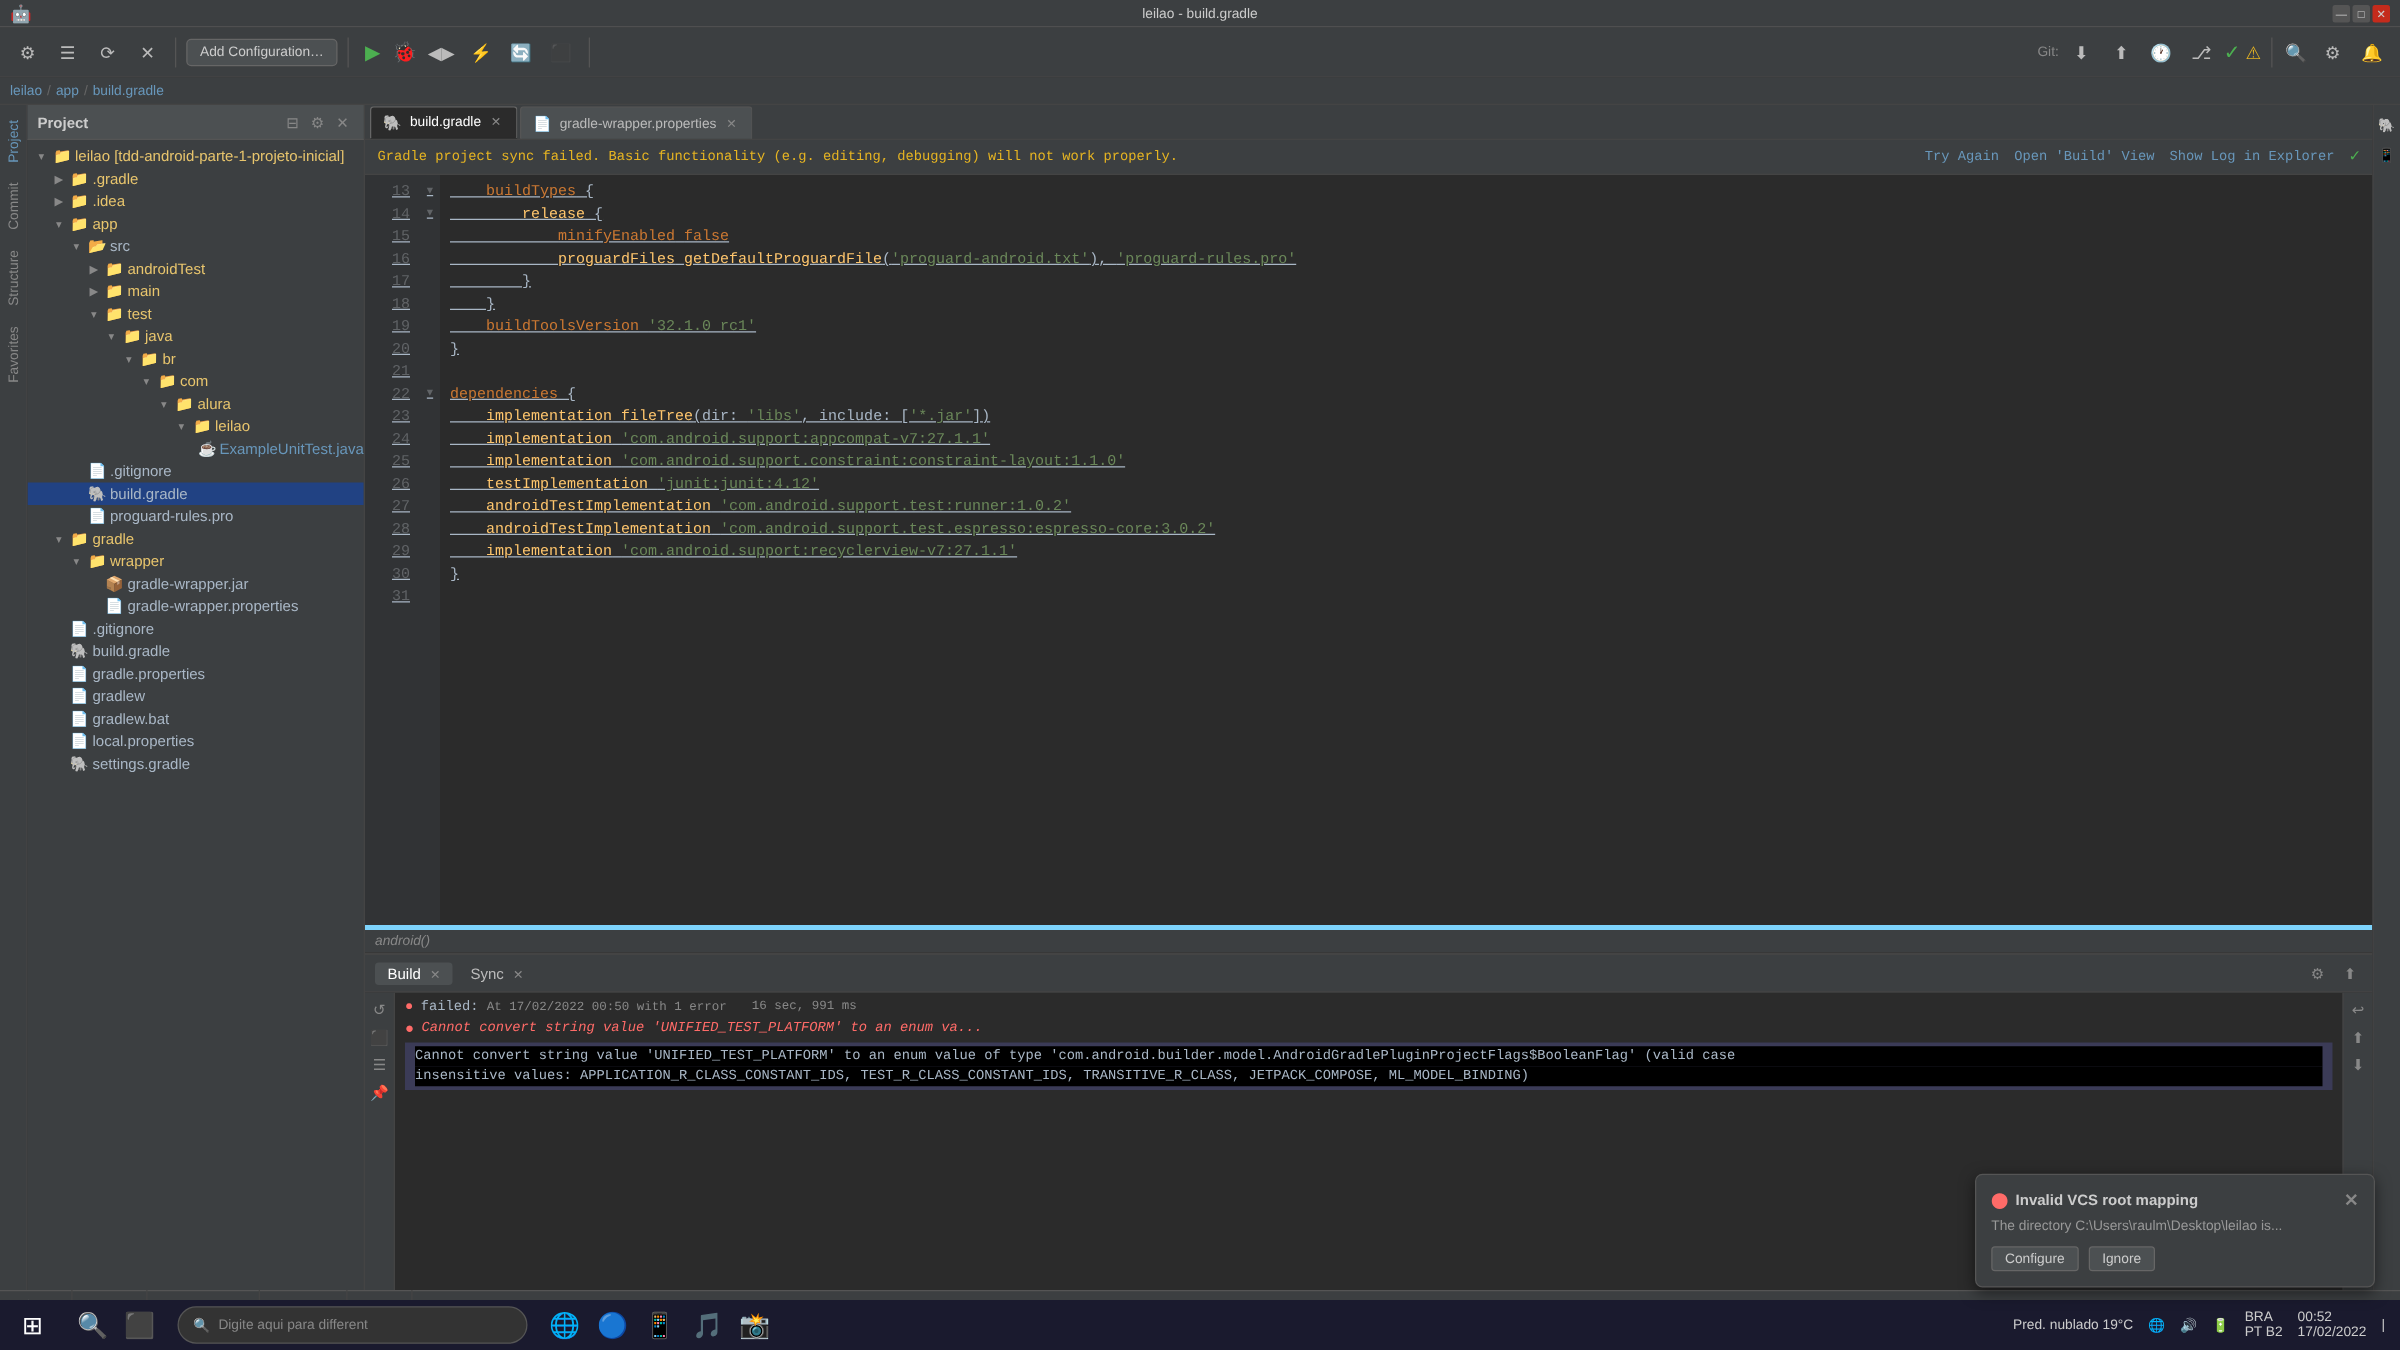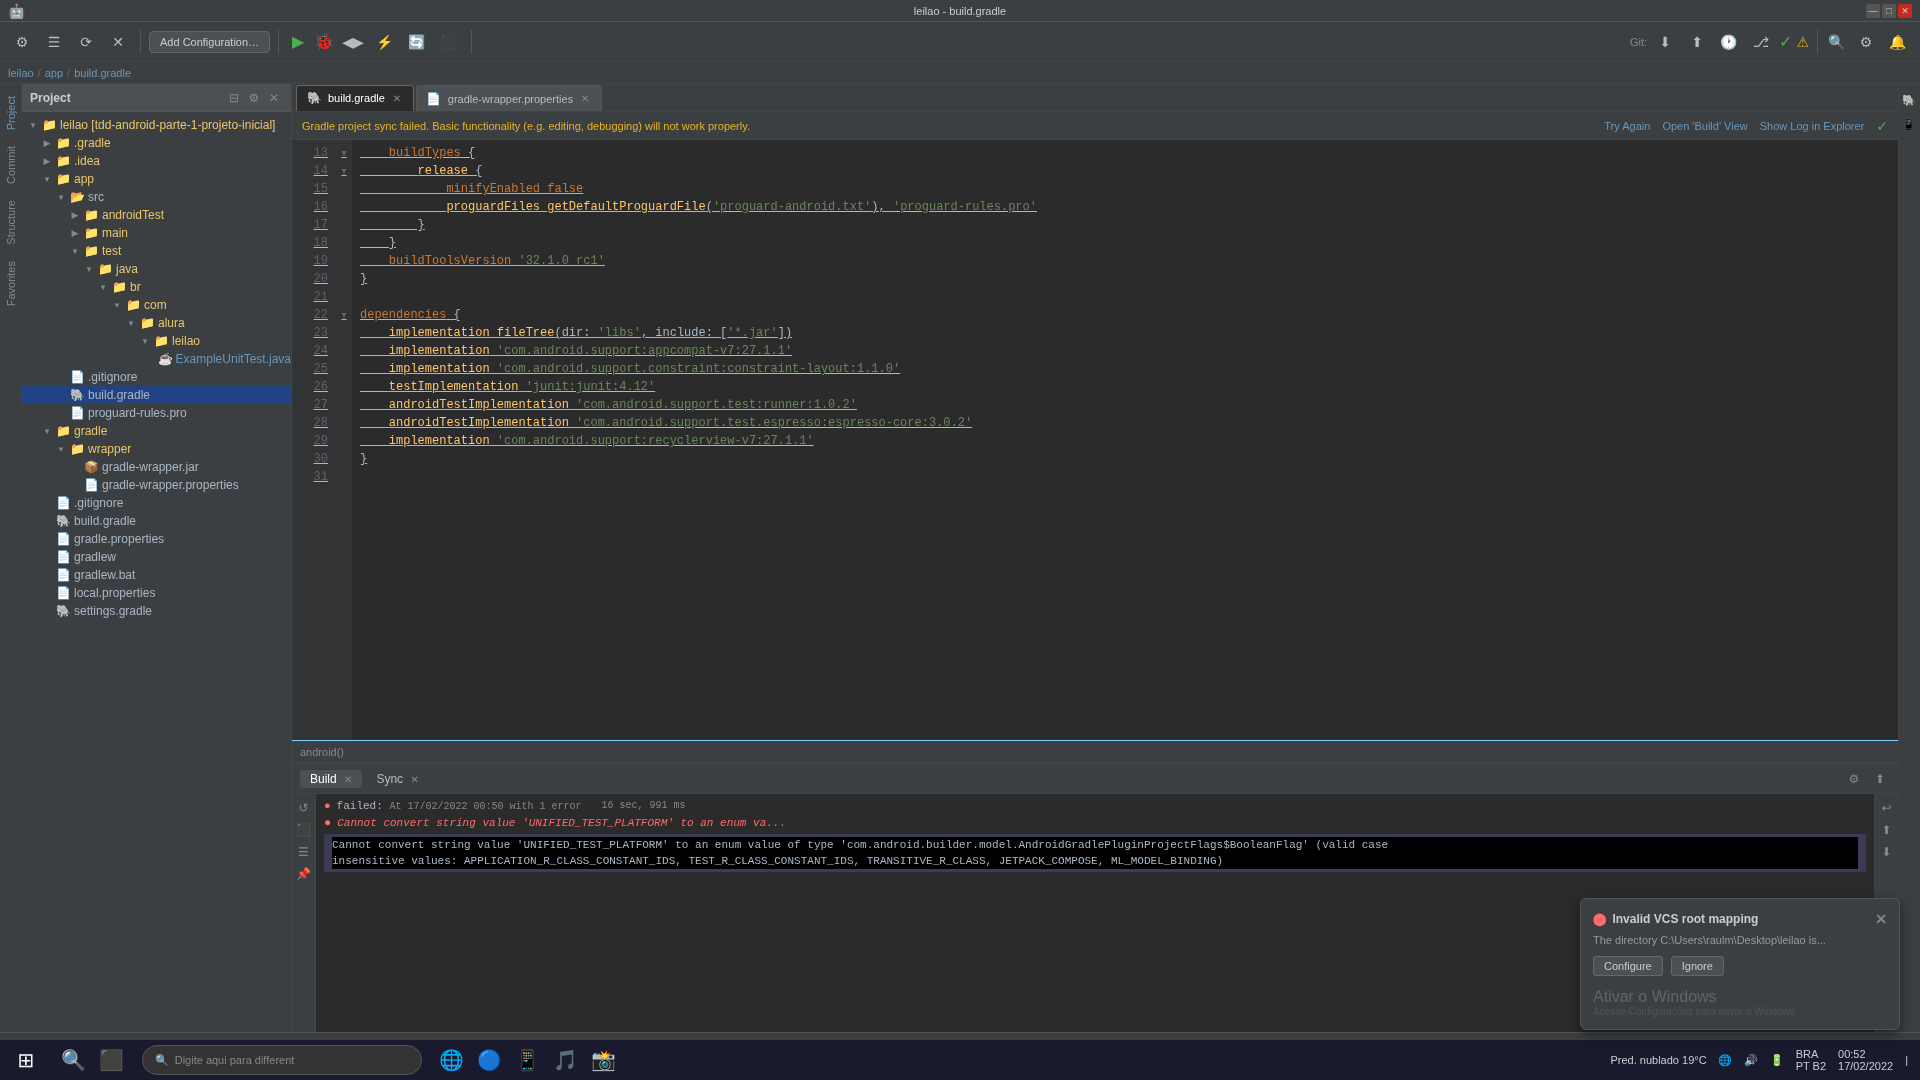--- a/index.html
+++ b/index.html
@@ -297,20 +297,21 @@
       height: 28px;
       background: #3c3f41;
       display: flex;
       align-items: center;
       padding: 0 10px;
       font-size: 11px;
       color: #e6b422;
       border-bottom: 1px solid #444;
       justify-content: space-between;
       flex-shrink: 0;
+      font-family: Liberation Mono, monospace;
     }
     #notification-bar .notif-actions {
       display: flex;
       gap: 12px;
       align-items: center;
       justify-content: flex-end;
     }
     #notification-bar .notif-btn {
       color: #6897bb;
       cursor: pointer;
@@ -357,22 +358,23 @@
 
     
     #editor-footer {
       height: 22px;
       background: #3c3f41;
       display: flex;
       align-items: center;
       padding: 0 8px;
       font-size: 11px;
       color: #888;
-      border-top: 1px solid #7dd3fc;
+      border-top: 4px solid #7dd3fc;
       flex-shrink: 0;
+      font-style: italic;
     }
     #editor-footer .footer-text {
       color: #888;
     }
 
     
     #build-panel {
       height: 270px;
       background: #2b2b2b;
       border-top: 2px solid #444;
@@ -1257,17 +1259,13 @@
     <span class="notif-close">✕</span>
   </div>
   <div class="notif-body">
     <span>The directory C:\Users\raulm\Desktop\leilao is...</span>
   </div>
   <div class="notif-actions-bottom">
     <button class="notif-action-btn">Configure</button>
     <button class="notif-action-btn">Ignore</button>
   </div>
 
-  <div style="margin-top:12px; opacity:0.5;">
-    <div style="font-size:16px; color:#888;">Ativar o Windows</div>
-    <div style="font-size:10px; color:#666;">Acesse Configurações para ativar o Windows.</div>
-  </div>
 </div>
 
 </body></html>

